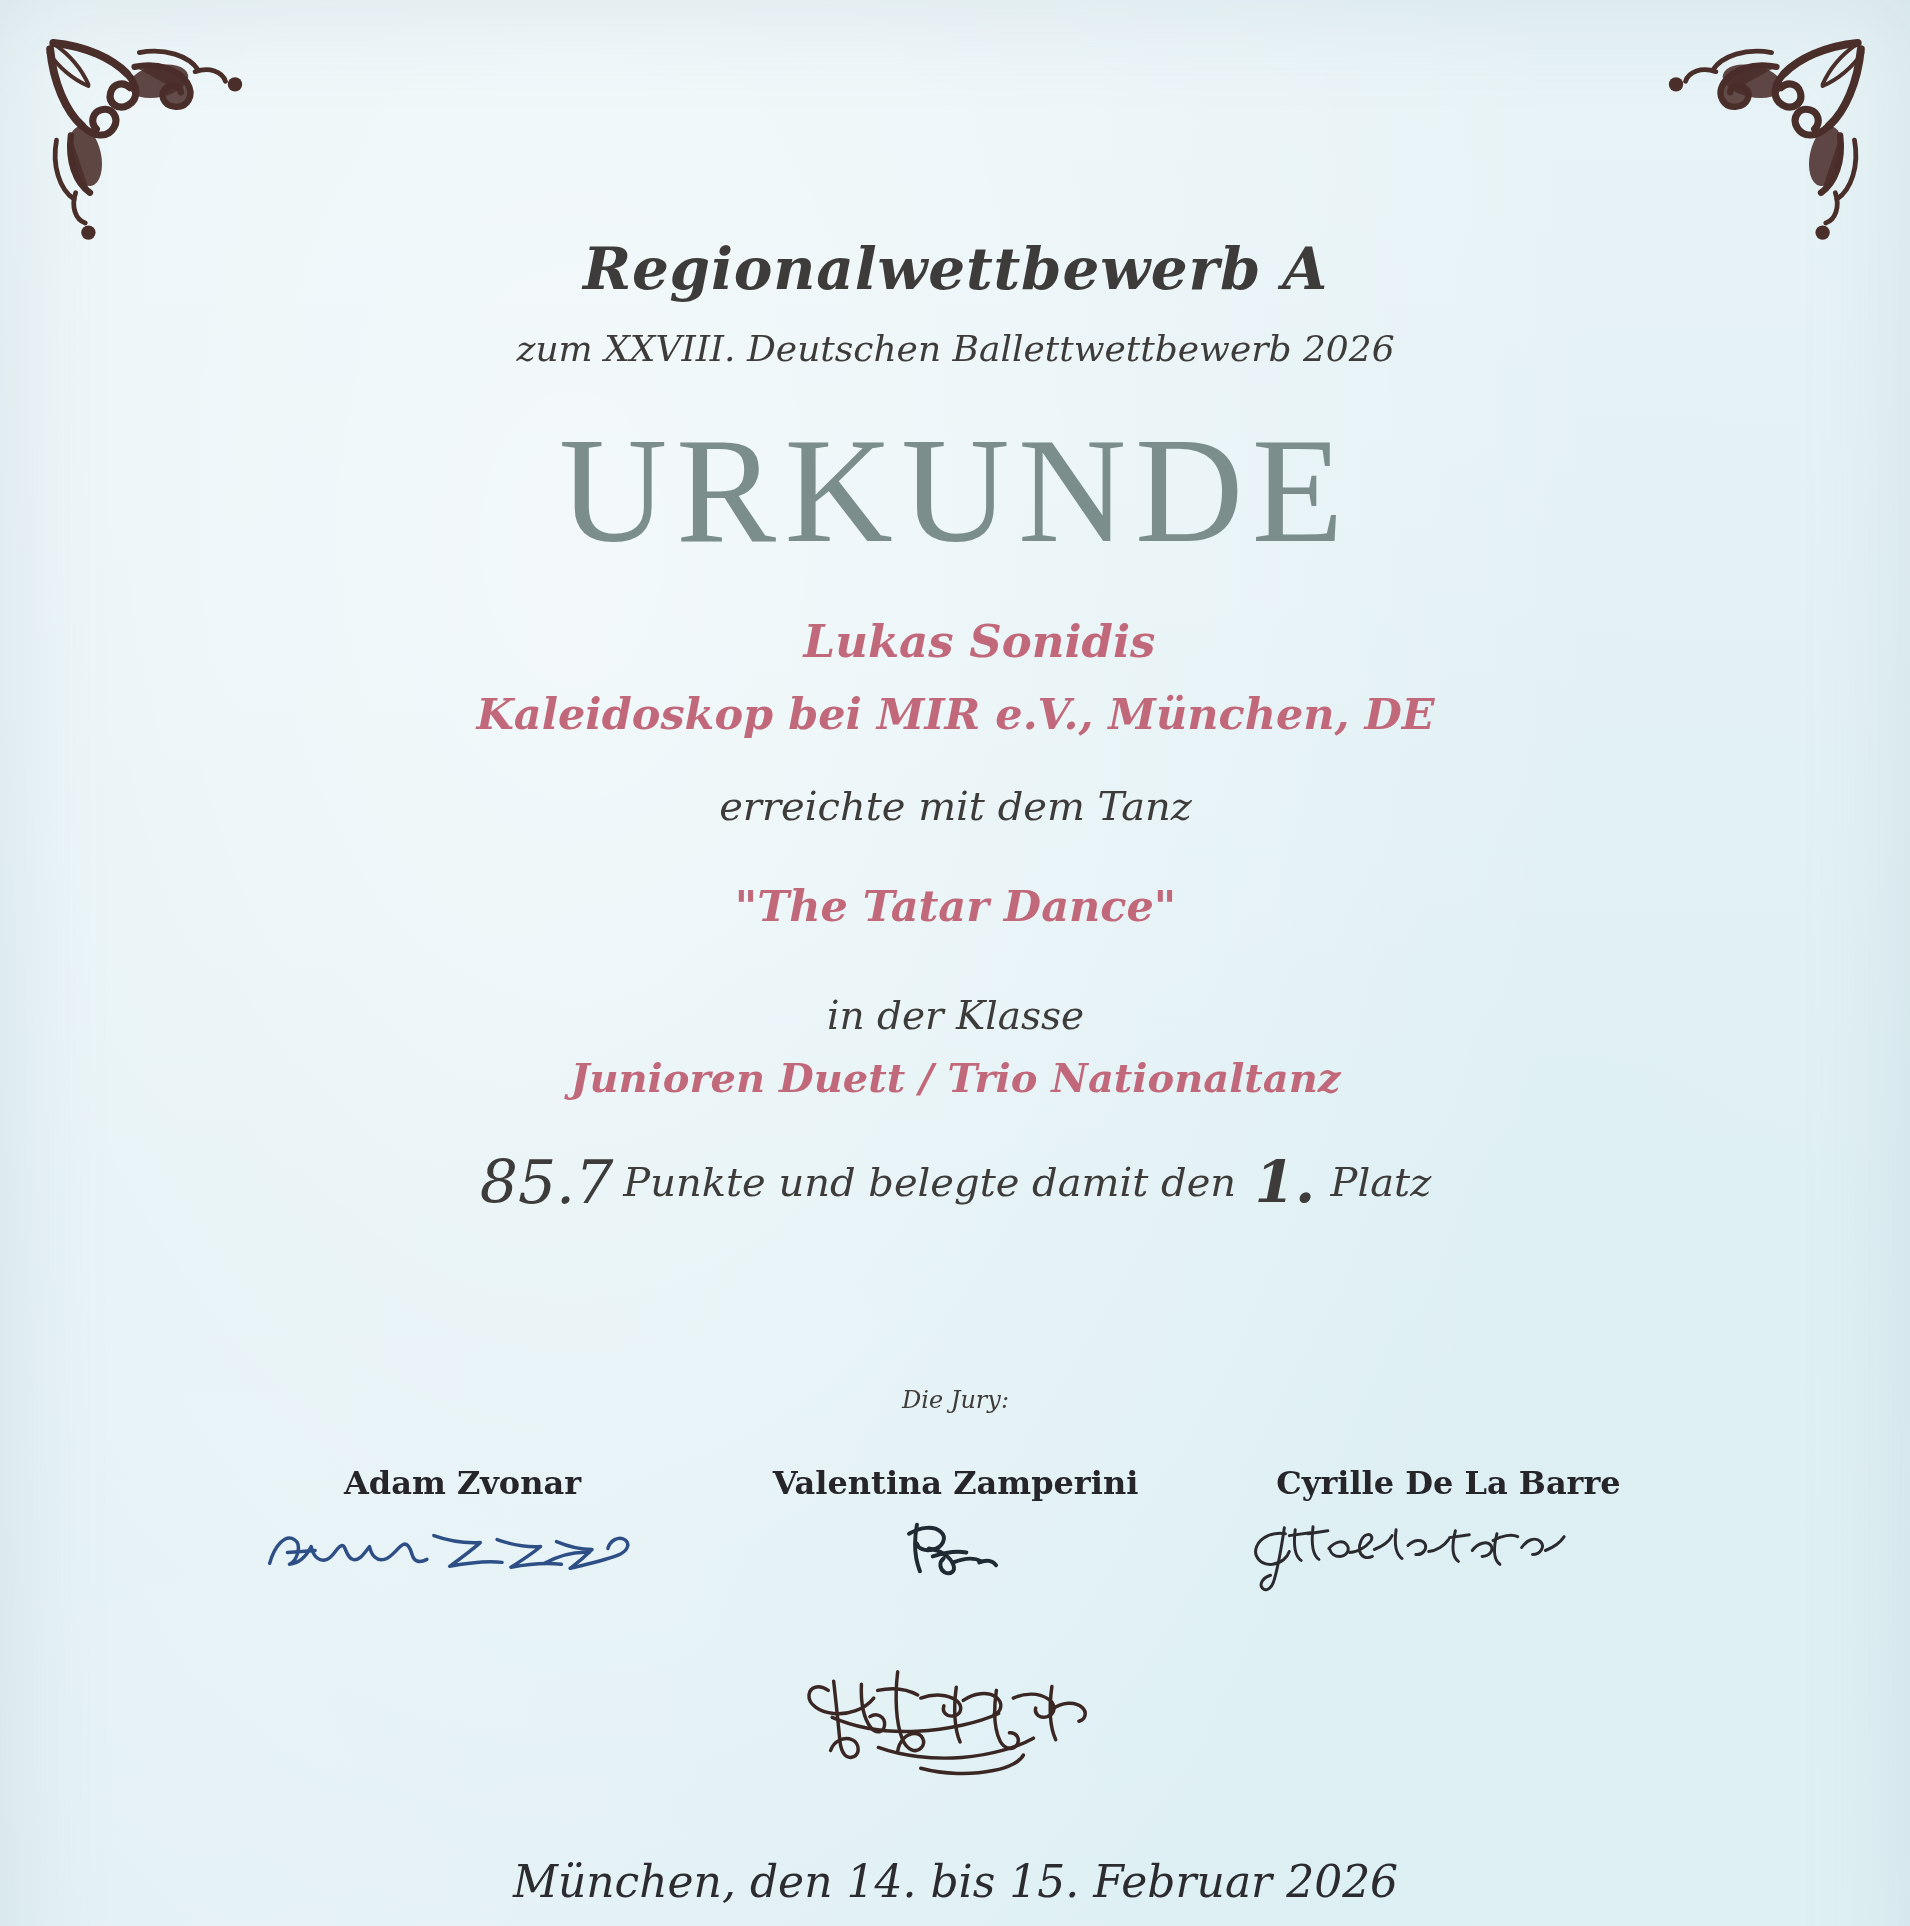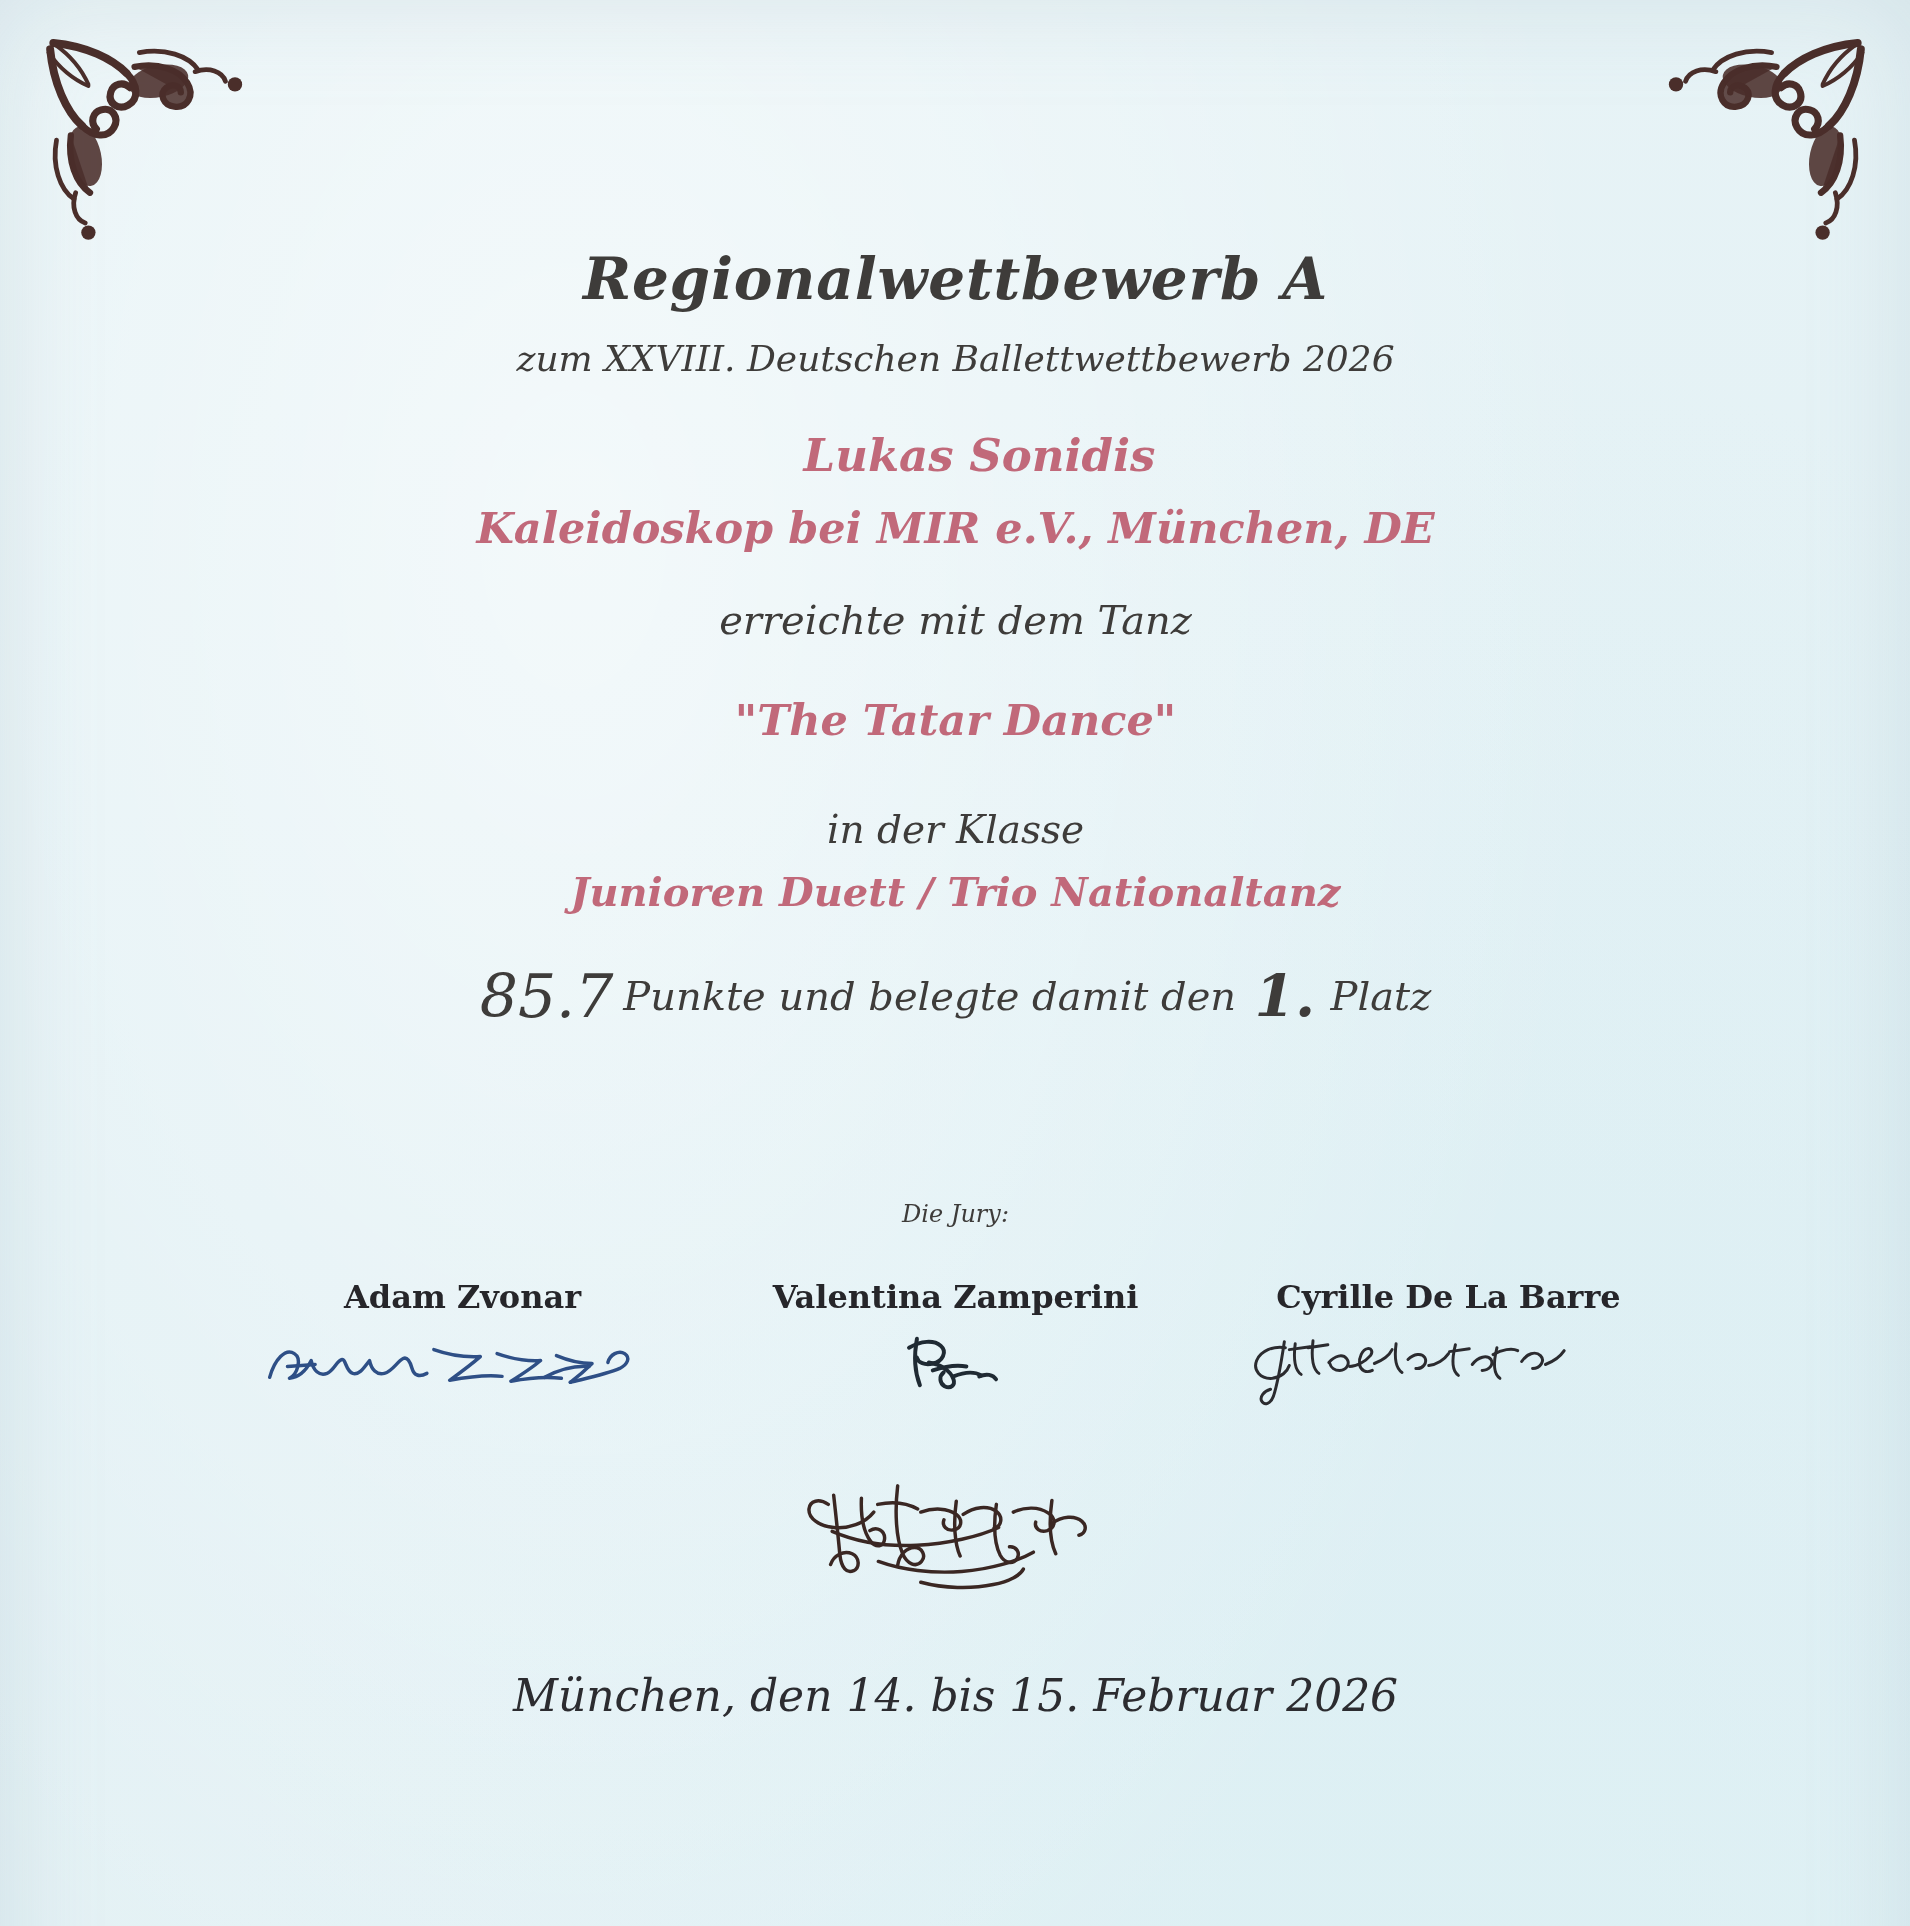--- a/index.html
+++ b/index.html
@@ -43,21 +43,21 @@
   }
   .corner svg { width: 100%; height: 100%; display: block; }
   .corner.tl { top: 35px;  left: 39px; }
   .corner.tr { top: 35px;  right: 39px; transform: scaleX(-1); }
 
   
   .content {
     position: absolute;
     left: 0;
     right: 0;
-    top: 10px;
+    top: 0;
     text-align: center;
   }
 
   .comp-title {
     margin-top: 235px;
     font-family: "DejaVu Serif", serif;
     font-weight: bold;
     font-style: italic;
     font-size: 58px;
     letter-spacing: 0.8px;
@@ -238,20 +238,21 @@
       <circle cx="246" cy="62" r="9" fill="currentColor" stroke="none"></circle>
       <circle cx="62" cy="248" r="9" fill="currentColor" stroke="none"></circle>
     </svg>
   </div>
 
   <div class="content">
 
     <div class="comp-title">Regionalwettbewerb A</div>
     <div class="comp-sub">zum XXVIII. Deutschen Ballettwettbewerb 2026</div>
 
+    <div class="urkunde">URKUNDE</div>
 
     <div class="name">Lukas Sonidis</div>
     <div class="club">Kaleidoskop bei MIR e.V., München, DE</div>
 
     <div class="achieved">erreichte mit dem Tanz</div>
 
     <div class="dance">"The Tatar Dance"</div>
 
     <div class="klasse-label">in der Klasse</div>
     <div class="klasse-value">Junioren Duett / Trio Nationaltanz</div>

